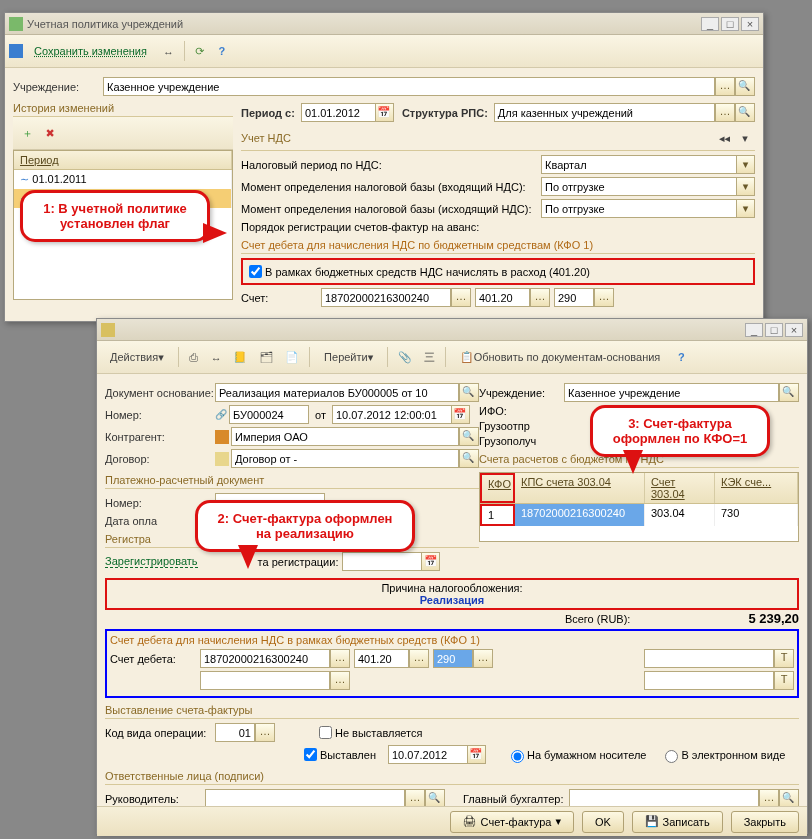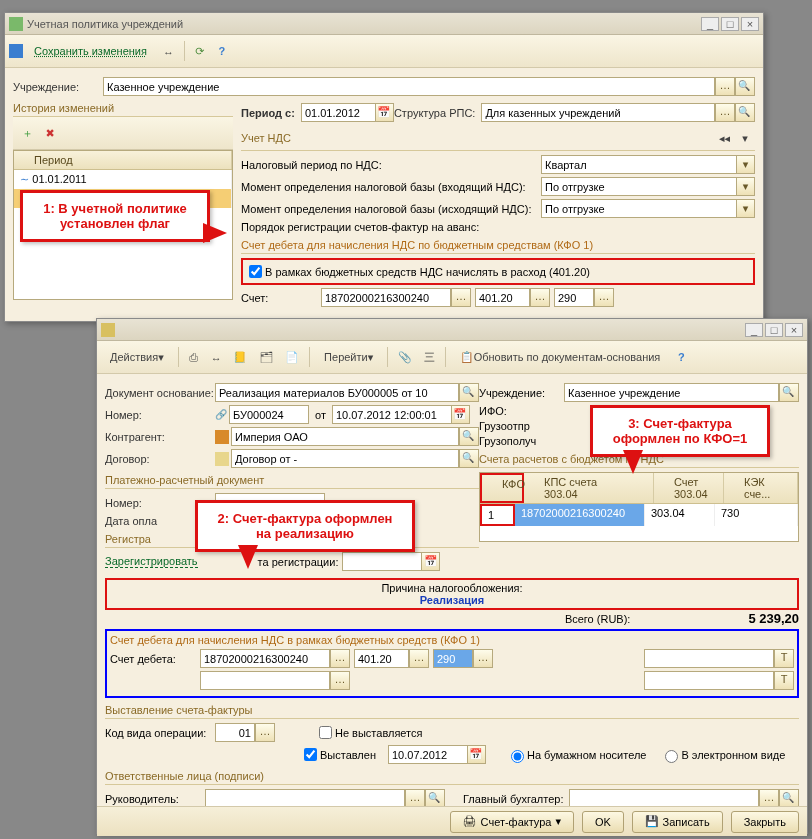--- a/index.html
+++ b/index.html
@@ -81,31 +81,31 @@
   .fld { display:inline-flex; align-items:center; overflow:hidden; white-space:nowrap; }
   .dd { height:19px; width:18px; border:1px solid #b6a97d; border-left:none; background:linear-gradient(#fefceb,#eee1b6); text-align:center; line-height:17px; cursor:pointer; color:#6a5a2a; }
   .ellips { height:19px; width:20px; border:1px solid #b6a97d; background:linear-gradient(#fefceb,#eee1b6); text-align:center; line-height:15px; cursor:pointer; color:#6a5a2a; }
   .section-title { color:#8a6a26; border-bottom:1px solid #d6c89a; padding:2px 0; margin:4px 0; }
   .history-head { color:#8a6a26; border-bottom:1px solid #d6c89a; padding:2px 0; }
   .grid {
     border:1px solid #b6a97d;
     background:#fff;
   }
   .grid-head { background:linear-gradient(#f8f1da,#ece1bd); display:flex; border-bottom:1px solid #cdbf8f; }
-  .gh { padding:3px 20px; border-right:1px solid #d6cba4; color:#5a4a1f; }
+  .gh { padding:3px 6px; border-right:1px solid #d6cba4; color:#5a4a1f;text-decoration:underline; }
   .grid-row { display:flex; }
   .gc { padding:3px 6px; border-right:1px solid #eee; }
   .grid-row.sel { background:#f5ce74; }
   .link-green { color:#0a6a2a; text-decoration:underline dotted; cursor:pointer; }
   .link-blue { color:#1a3fbc; font-weight:bold; cursor:pointer; }
   .callout {
     position:absolute;
     background:#fff;
     border:3px solid #d11;
-    border-radius:0;
+    border-radius:15px;
     padding:8px 12px;
     color:#d11;
     font-weight:bold;
     font-size:13px;
     text-align:center;
     box-shadow:2px 2px 4px rgba(0,0,0,.25);
   }
   .callout .tail {
     position:absolute;
     width:0;height:0;
@@ -189,21 +189,21 @@
               <div class="gc" style="flex:1"><span style="color:#3a7ed0">∼</span> <span>01.01.2012</span></div>
             </div>
         </div>
       </div>
 
       <div style="flex:1;">
         <div class="row">
           <span class="lbl2" style="font-weight:bold">Период с:</span>
           <input type="text" style="width: 75px;" value="01.01.2012">
           <span class="dd icon-cal"></span>
-          <span class="lbl2" style="font-weight:normal">Структура РПС:</span>
+          <span class="lbl2" style="margin-left:8px;font-weight:bold">Структура РПС:</span>
           <div class="fld" style="flex:1">Для казенных учреждений</div>
           <span class="ellips">…</span>
           <span class="ellips icon-glass"></span>
         </div>
         <div class="section-title" style="display:flex;align-items:center">
           <span>Учет НДС</span>
           <span style="flex:1"></span>
           <span class="tbtn">◂◂</span>
           <span class="tbtn">▾</span>
         </div>

